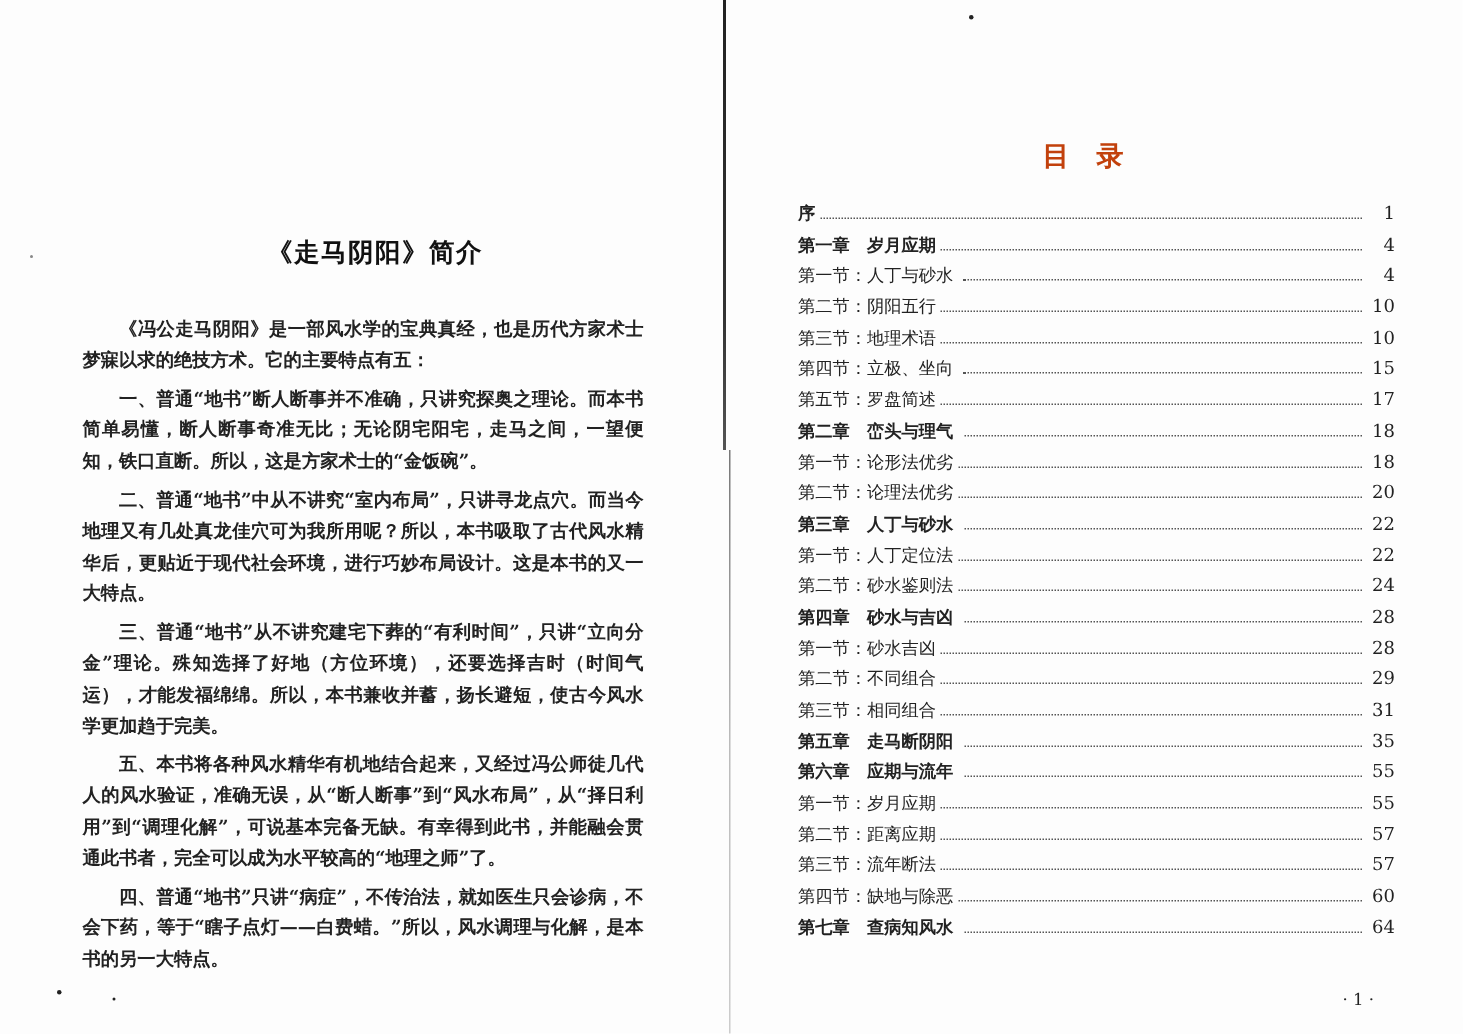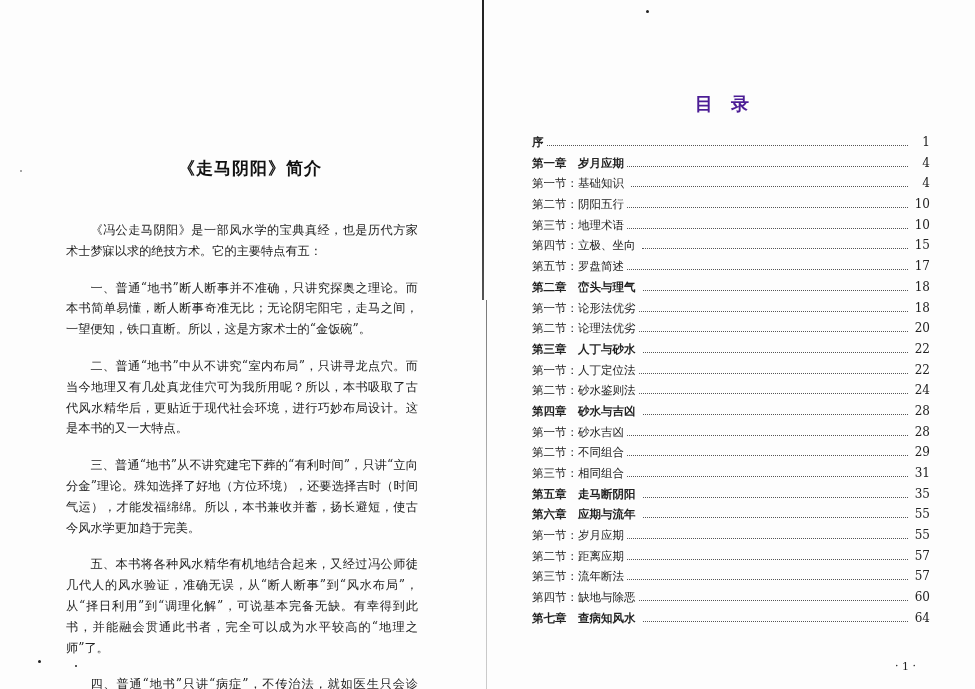--- a/index.html
+++ b/index.html
@@ -61,35 +61,36 @@
       position: absolute;
       left: 50px;
       top: 204px;
       width: 384px;
       font-size: 12.2px;
       line-height: 20.8px;
       color: #222;
       text-align: justify;
     }
     .intro-body p {
-      margin: 16px;
+      margin: 5px;
       text-indent: 2em;
+      font-weight: bold;
     }
 
     .toc-title {
       position: absolute;
       left: 676px;
       top: 92px;
       width: 110px;
       font-family: "DejaVu Sans", "Liberation Sans", sans-serif;
       font-weight: bold;
       font-size: 18px;
       letter-spacing: 18px;
       text-align: center;
-      color: #4c1d95;
+      color: #c2410c;
     }
     .toc-list {
       position: absolute;
       left: 532px;
       top: 135px;
       width: 398px;
       margin: 0;
       padding: 0;
       list-style: none;
     }
@@ -167,21 +168,21 @@
       <span class="toc-label chapter">序</span>
       <span class="toc-dots"></span>
       <span class="toc-page">1</span>
     </li>
     <li class="toc-item">
       <span class="toc-label chapter">第一章　岁月应期</span>
       <span class="toc-dots"></span>
       <span class="toc-page">4</span>
     </li>
     <li class="toc-item">
-      <span class="toc-label">第一节：基础知识 </span>
+      <span class="toc-label">第一节：人丁与砂水 </span>
       <span class="toc-dots"></span>
       <span class="toc-page">4</span>
     </li>
     <li class="toc-item">
       <span class="toc-label">第二节：阴阳五行</span>
       <span class="toc-dots"></span>
       <span class="toc-page">10</span>
     </li>
     <li class="toc-item">
       <span class="toc-label">第三节：地理术语</span>

